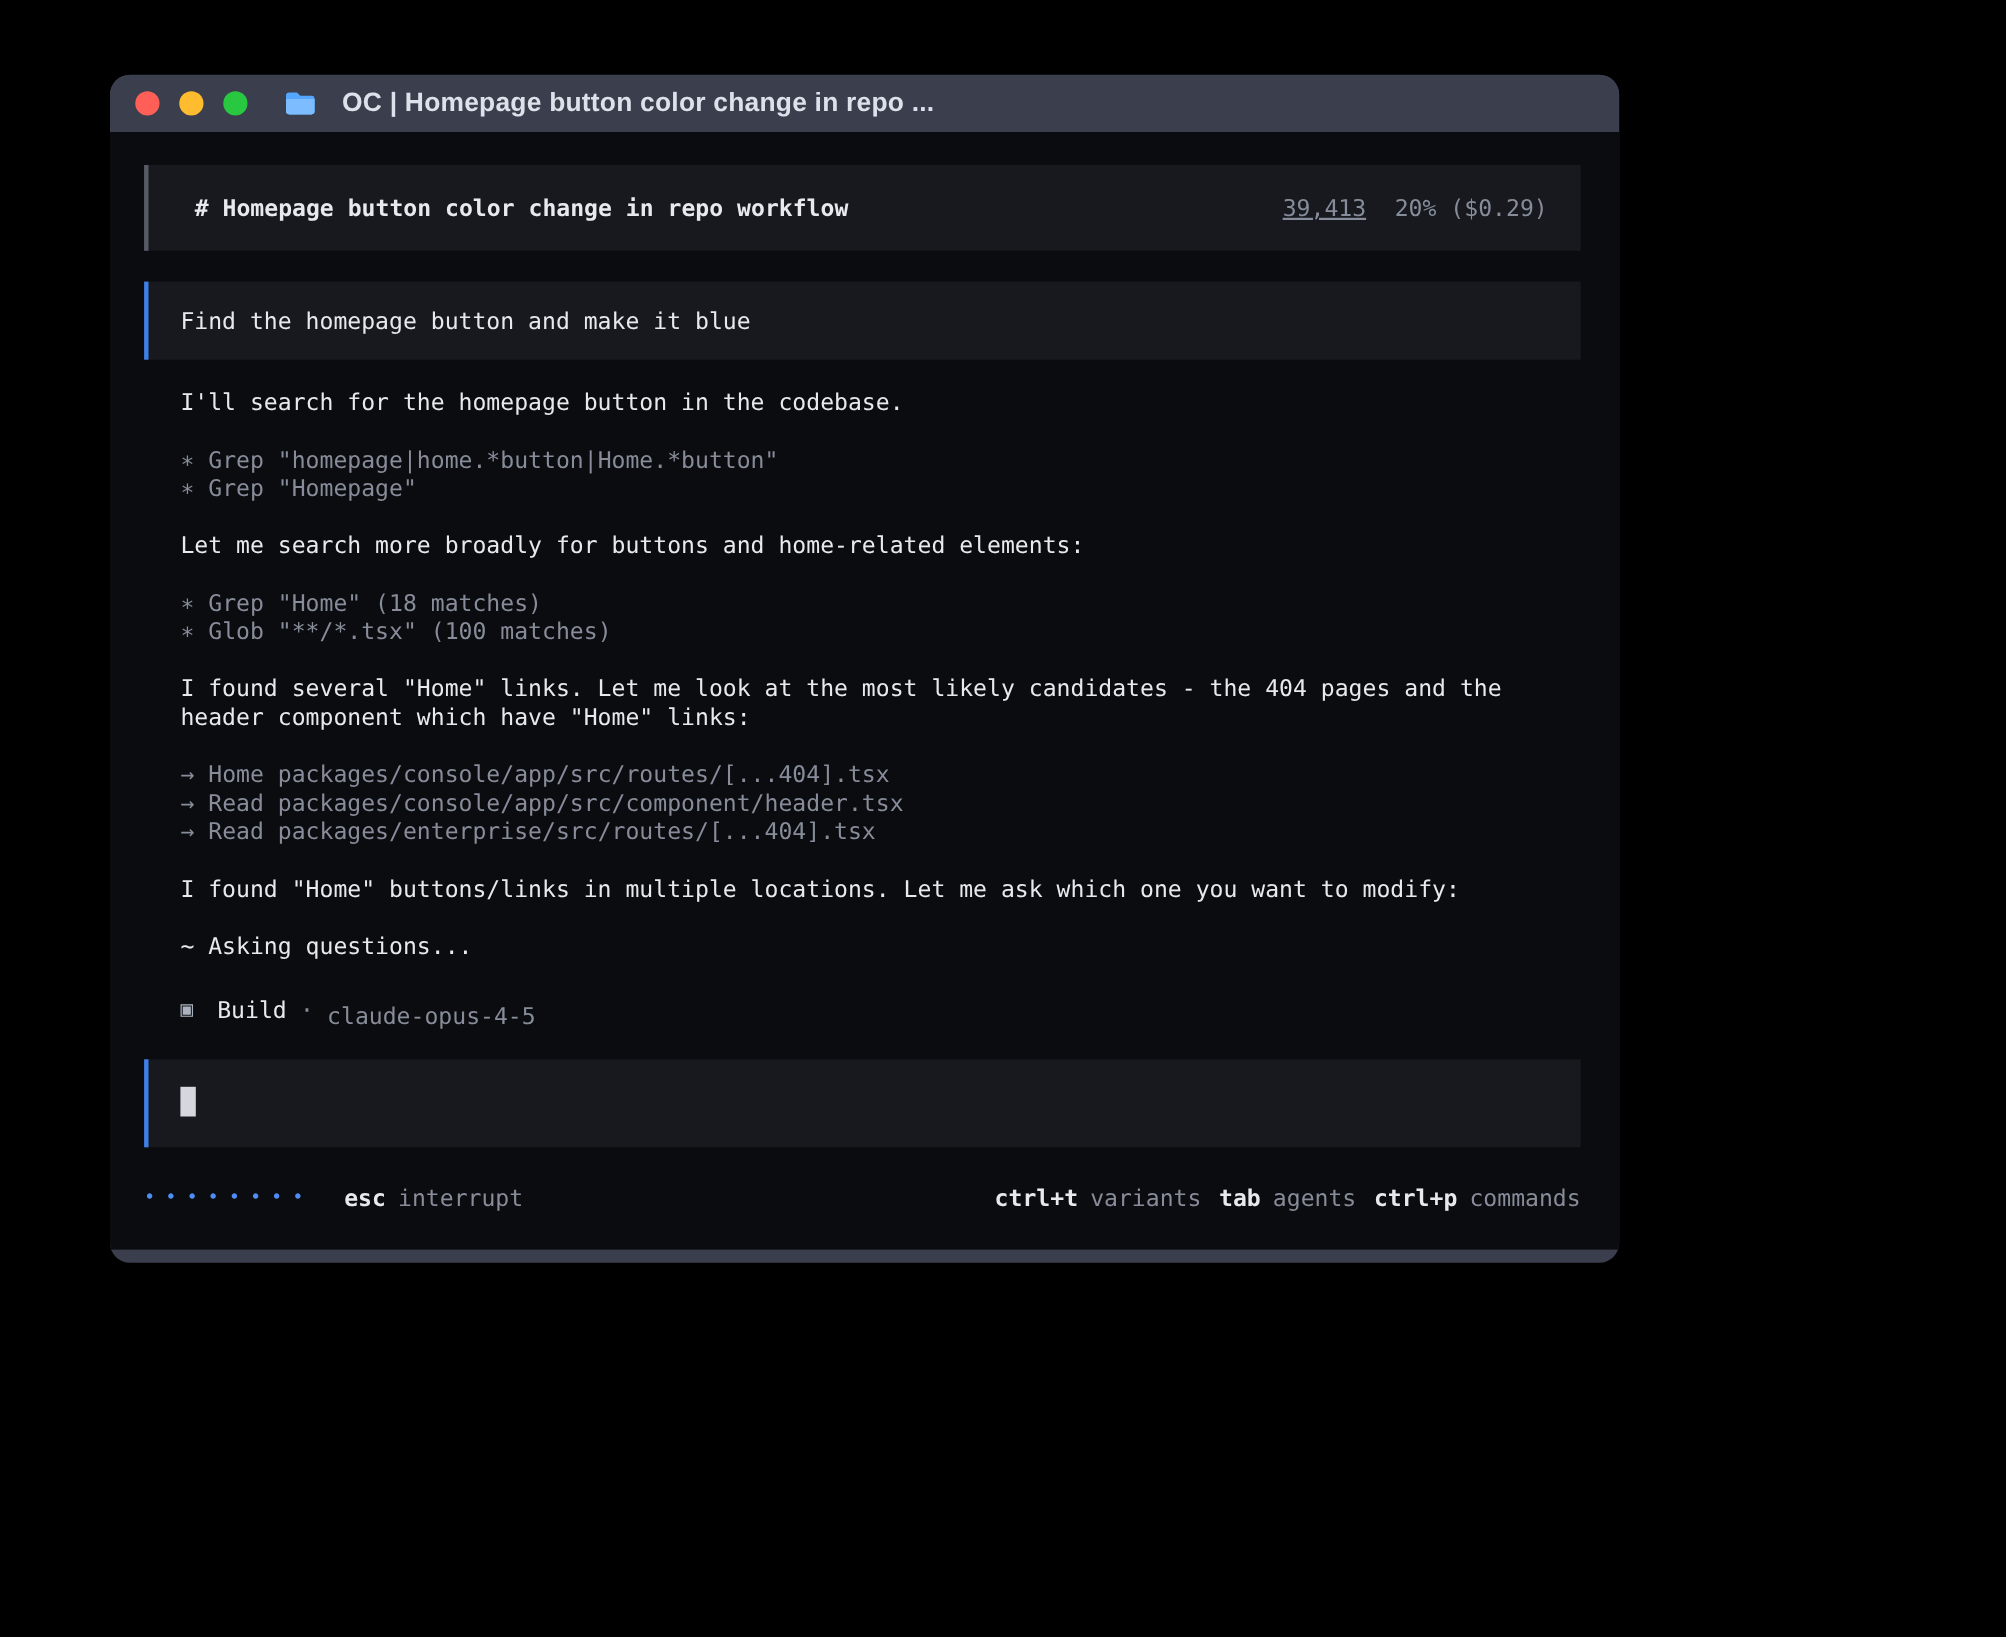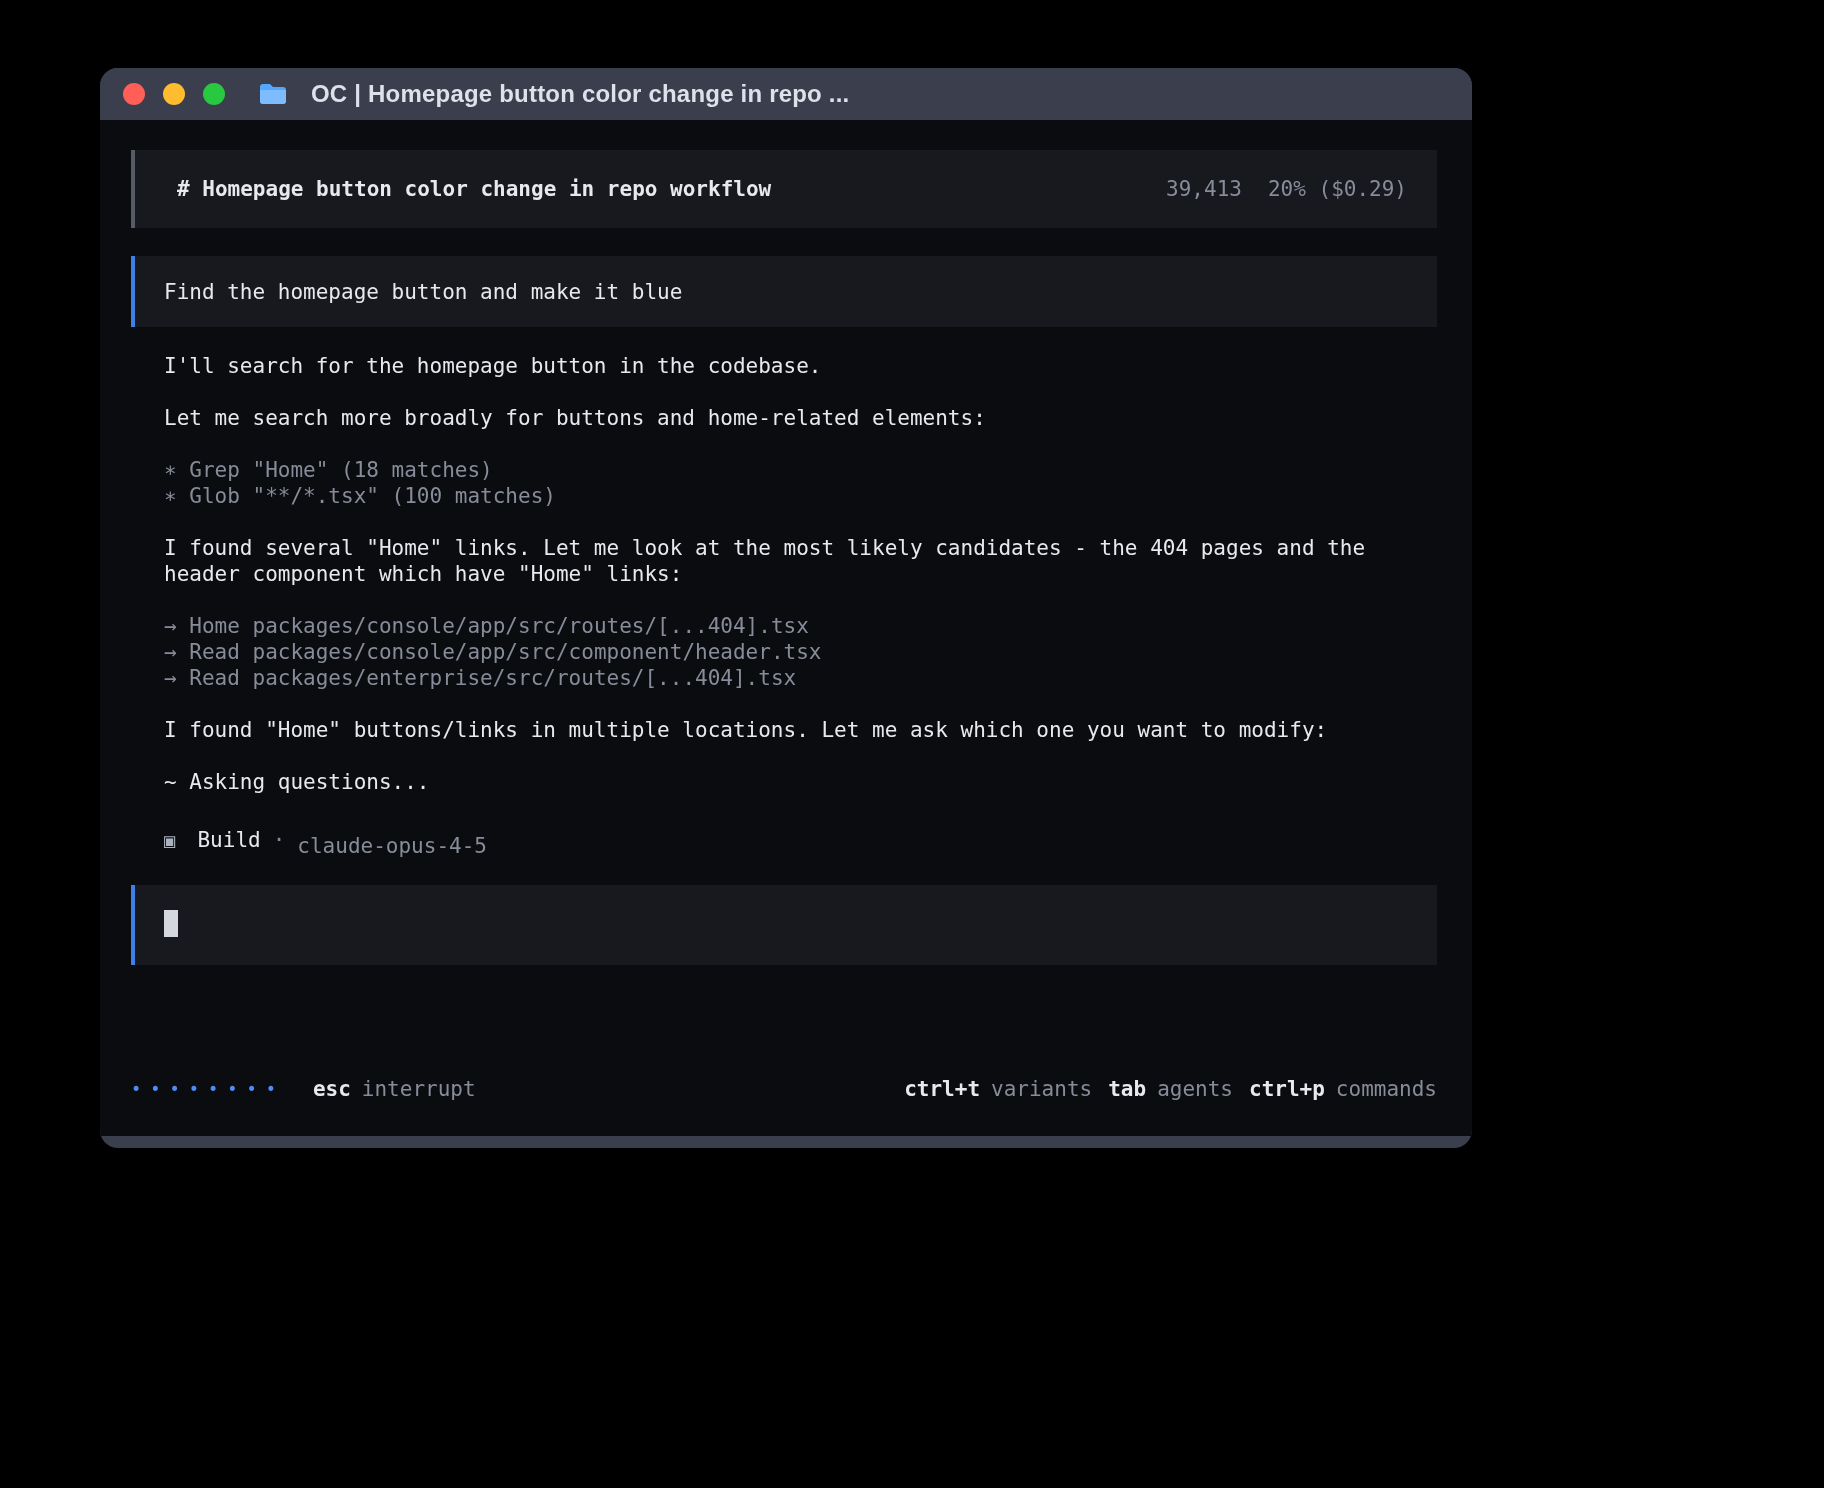--- a/index.html
+++ b/index.html
@@ -48,21 +48,21 @@
     background: var(--block-bg);
     border-left: 4px solid var(--header-border);
   }
 
   .session-header {
     height: 78px; display: flex; align-items: center; justify-content: space-between;
     padding: 0 30px 0 29px;
   }
   .sh-title { font-weight: 700; color: var(--text); margin-left: 13px; }
   .sh-stats { color: var(--muted); }
-  .sh-stats .tokens { margin-right: 26px; }
+  .sh-stats .tokens { margin-right: 26px; text-decoration: underline; }
 
   .user-msg {
     margin-top: 28px; height: 71px;
     border-left-color: var(--user-border);
     display: flex; align-items: center; padding: 0 29px;
   }
 
   .group { margin-top: 26px; padding-left: 33px; }
   .t-line { color: var(--muted); white-space: pre; }
   .t-line .tool-icon { margin-right: 0; }
@@ -134,20 +134,24 @@
     </div>
 
     <div class="block user-msg">
       <span>Find the homepage button and make it blue</span>
     </div>
 
     <div class="group">
       <div class="text-line">I'll search for the homepage button in the codebase.</div>
     </div>
 
+    <div class="group">
+      <div class="t-line"><span class="tool-icon">∗ </span><span>Grep "homepage|home.*button|Home.*button"</span></div>
+      <div class="t-line"><span class="tool-icon">∗ </span><span>Grep "Homepage"</span></div>
+    </div>
 
     <div class="group">
       <div class="text-line">Let me search more broadly for buttons and home-related elements:</div>
     </div>
 
     <div class="group">
       <div class="t-line"><span class="tool-icon">∗ </span><span>Grep "Home" (18 matches)</span></div>
       <div class="t-line"><span class="tool-icon">∗ </span><span>Glob "**/*.tsx" (100 matches)</span></div>
     </div>
 

